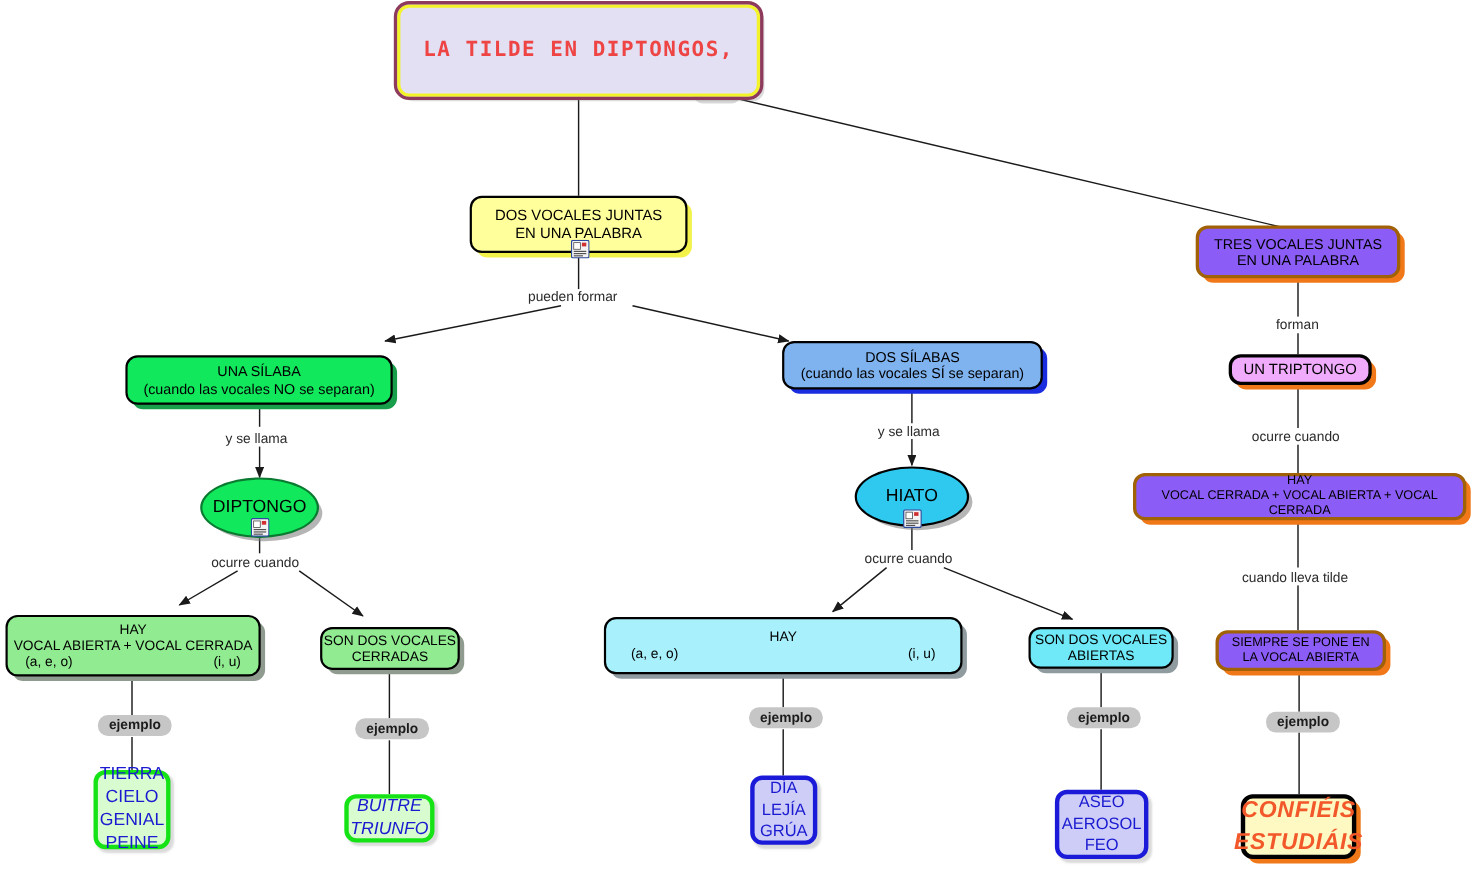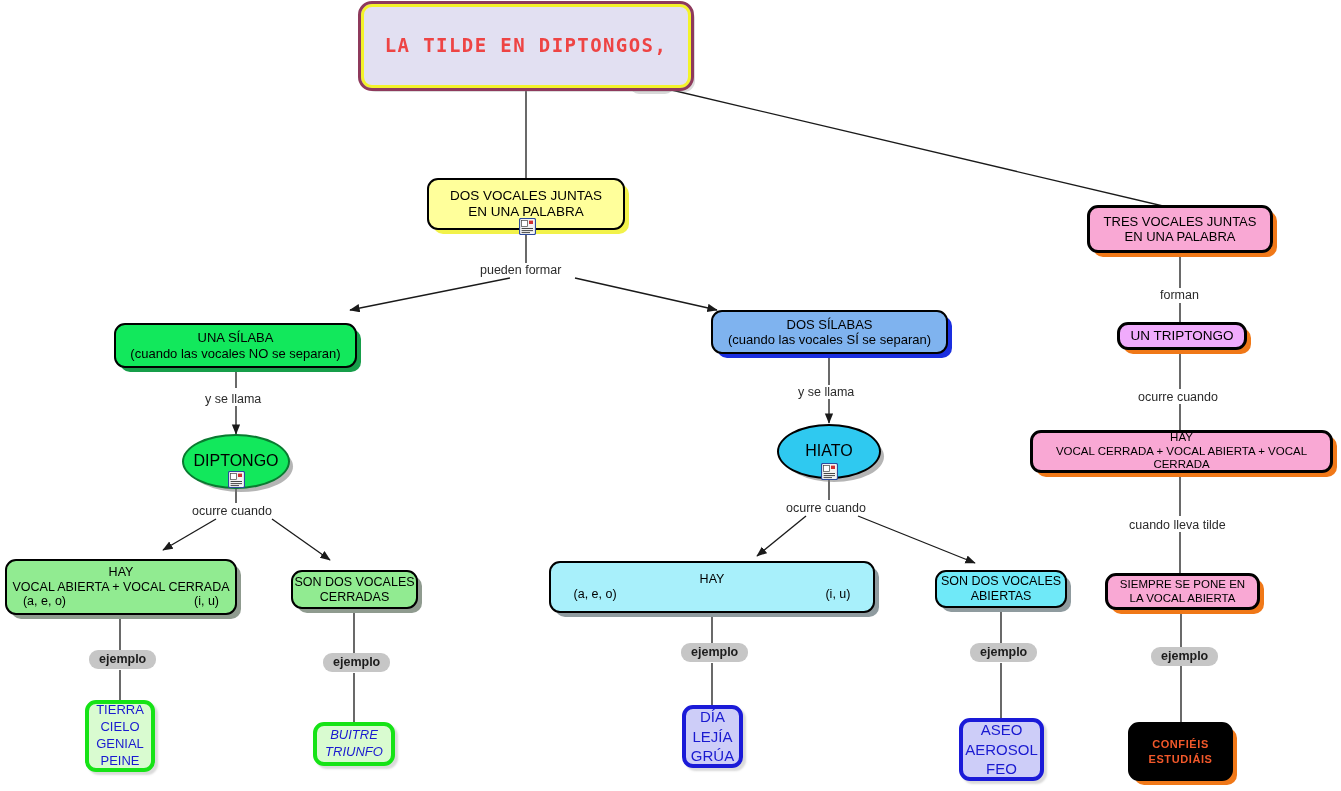--- a/index.html
+++ b/index.html
@@ -69,22 +69,22 @@
     box-shadow: 5px 5px 0 -1px #169e4a;
   }
   .n-blue {
     background: #7fb3ef;
     border: 2.5px solid #000000;
     border-radius: 11px;
     font-size: 13px;
     box-shadow: 5px 5px 0 -1px #1a2ee0;
   }
   .n-orange {
-    background: #f9a8d4;
-    border: 3px solid #000000;
+    background: #8b5cf6;
+    border: 3px solid #a16207;
     border-radius: 11px;
     font-size: 13px;
     box-shadow: 5px 5px 0 -1px #f07818;
   }
   .n-orange-sm {
     background: #f0abfc;
     border: 3px solid #000000;
     border-radius: 11px;
     font-size: 13.5px;
     box-shadow: 5px 5px 0 -1px #f07818;
@@ -127,43 +127,44 @@
     font-size: 16px;
     box-shadow: 5px 5px 0 -2px rgba(120,120,120,0.55);
   }
 
   
   .n-ex-green {
     background: #d9fbd0;
     border: 4px solid #16e316;
     border-radius: 11px;
     color: #1a1ad0;
-    font-size: 13px;
+    font-size: 16px;
     line-height: 1.30;
     box-shadow: 3px 3px 2px rgba(150,150,150,0.35);
   }
   .n-ex-blue {
     background: #cdcdf8;
     border: 4px solid #1a1ad8;
     border-radius: 11px;
     color: #1a1ad0;
     font-size: 15px;
     line-height: 1.30;
     box-shadow: 3px 3px 2px rgba(150,150,150,0.35);
   }
   .n-ex-orange {
-    background: #000000;
+    background: #fef9c3;
     border: 4px solid #000000;
     border-radius: 11px;
     color: #f2582a;
     font-weight: bold;
-    font-size: 11px;
+    font-size: 21px;
     letter-spacing: 0.6px;
     line-height: 1.35;
     box-shadow: 5px 5px 0 -1px #f07818;
+    font-style: italic;
   }
 
   
   .linklabel {
     position: absolute;
     font-size: 12.5px;
     color: #2b2b2b;
     background: #ffffff;
     white-space: nowrap;
     z-index: 6;

